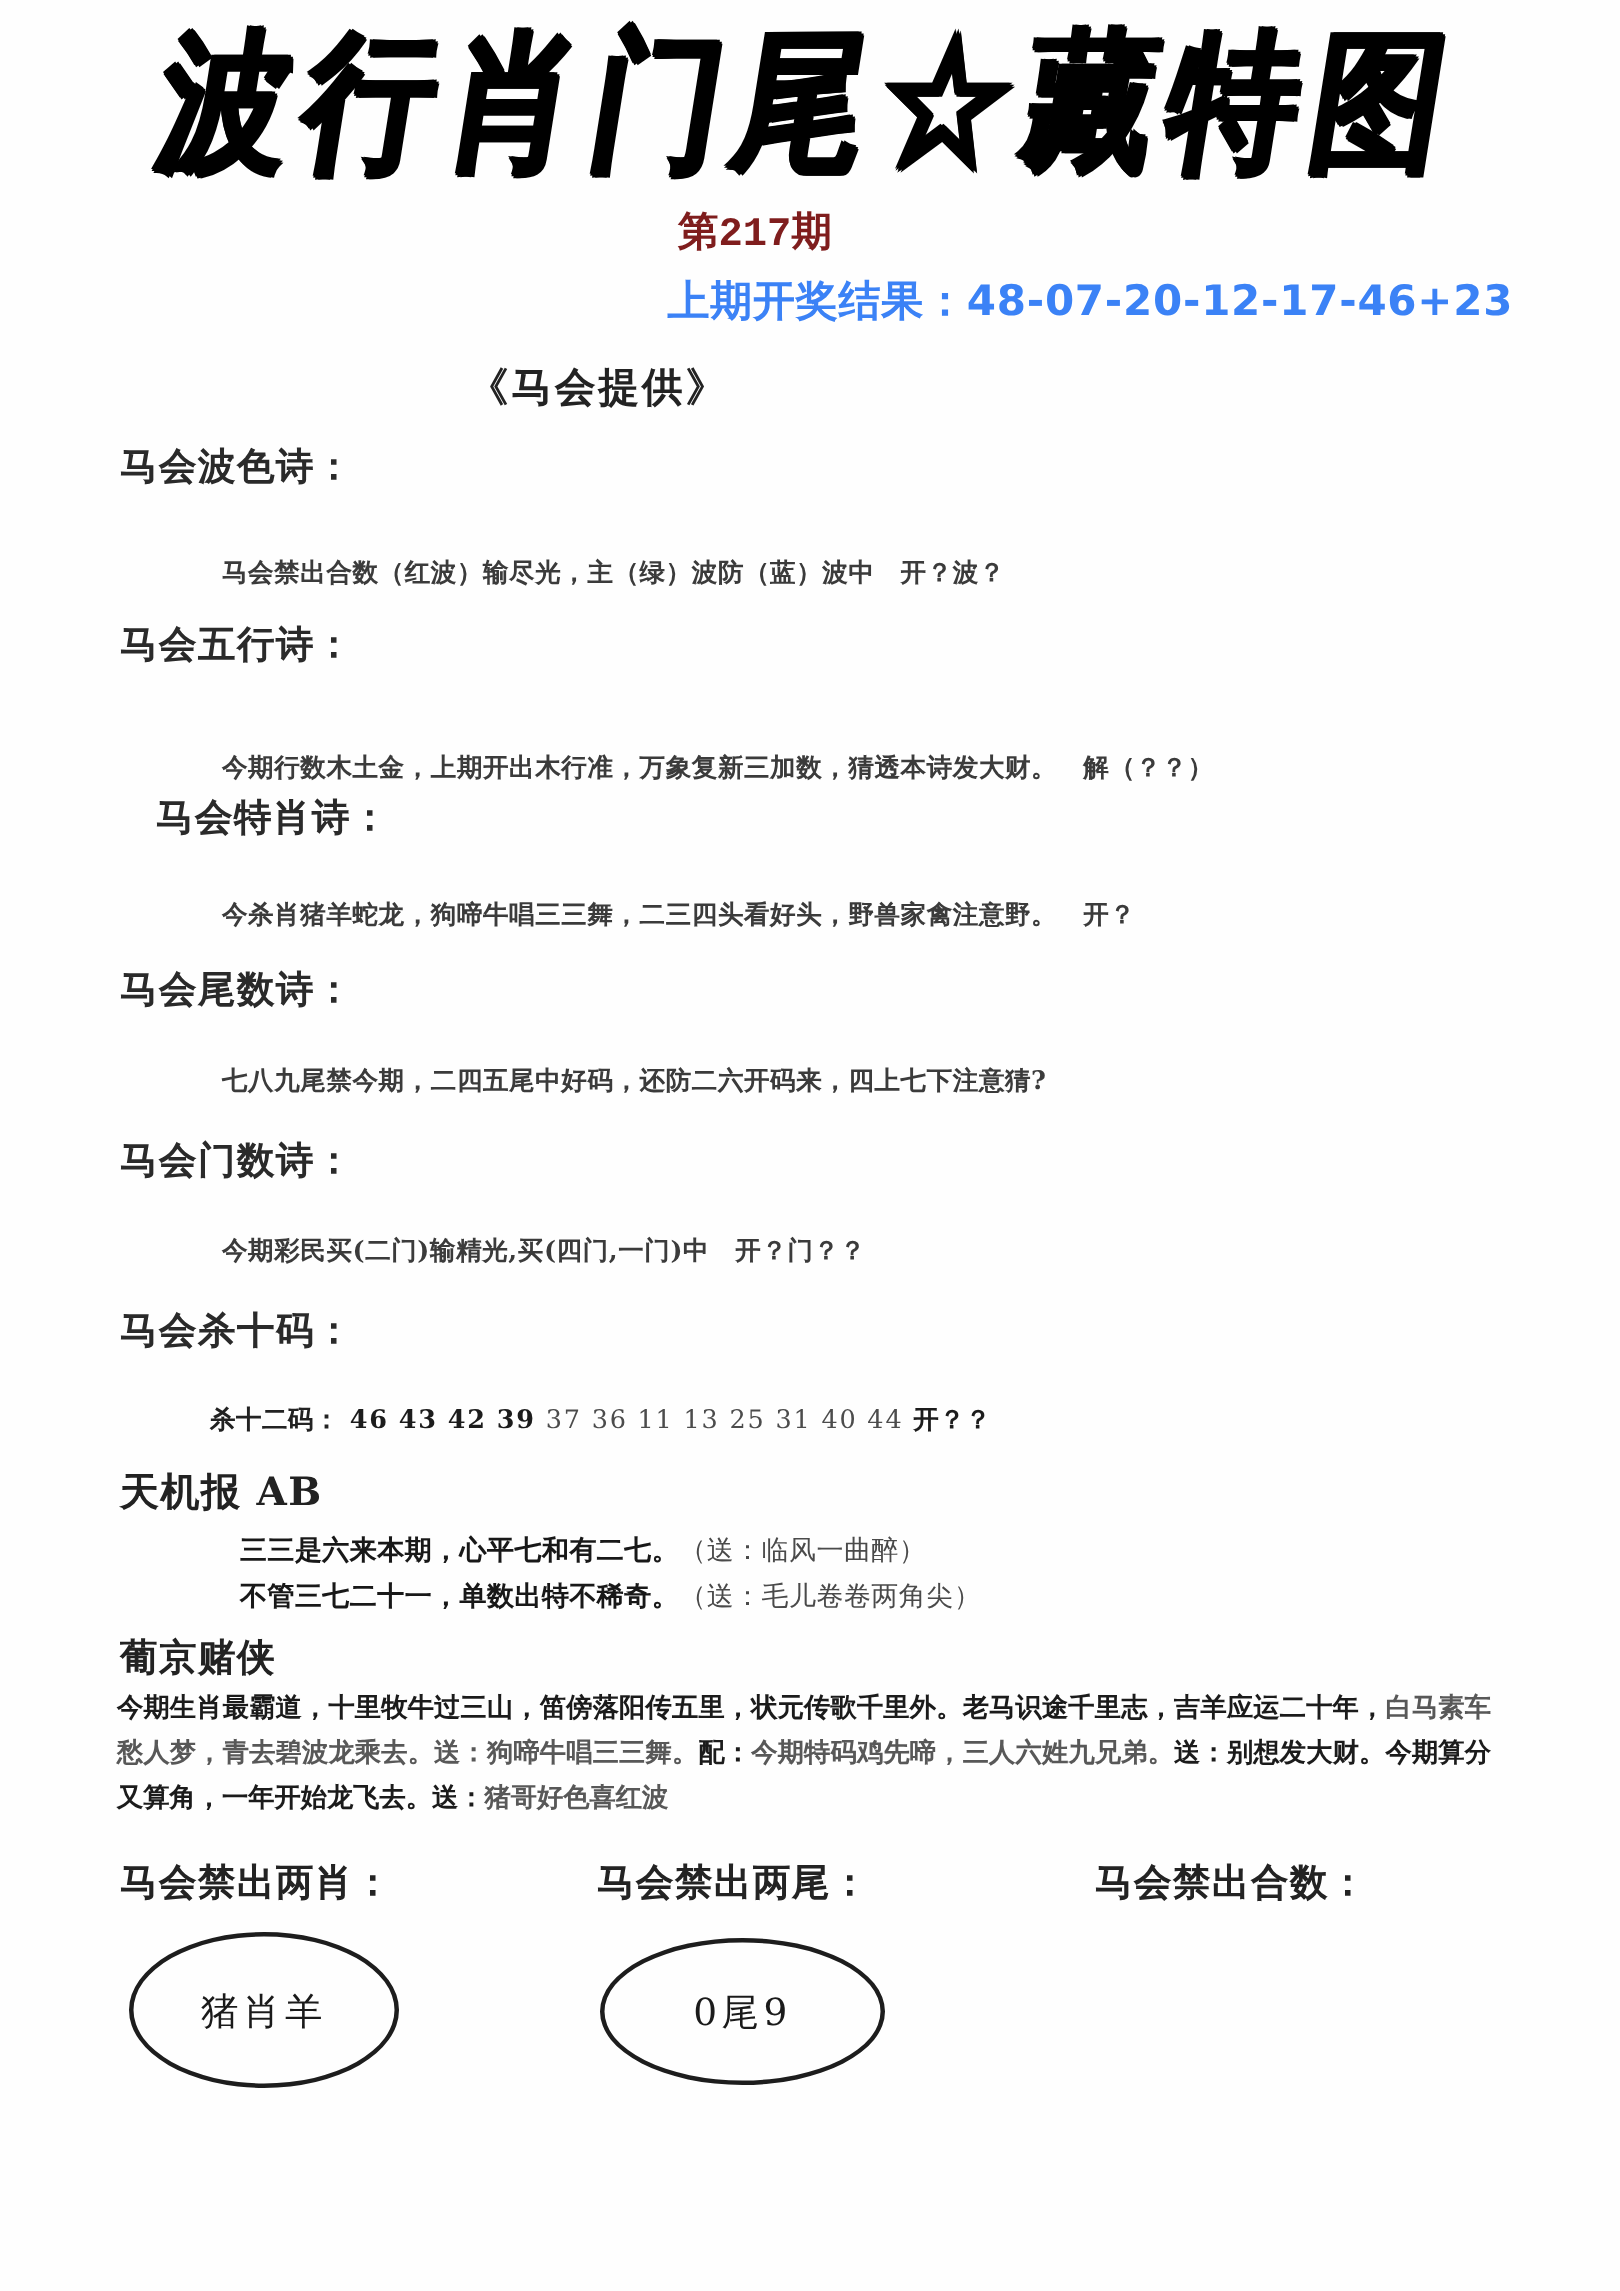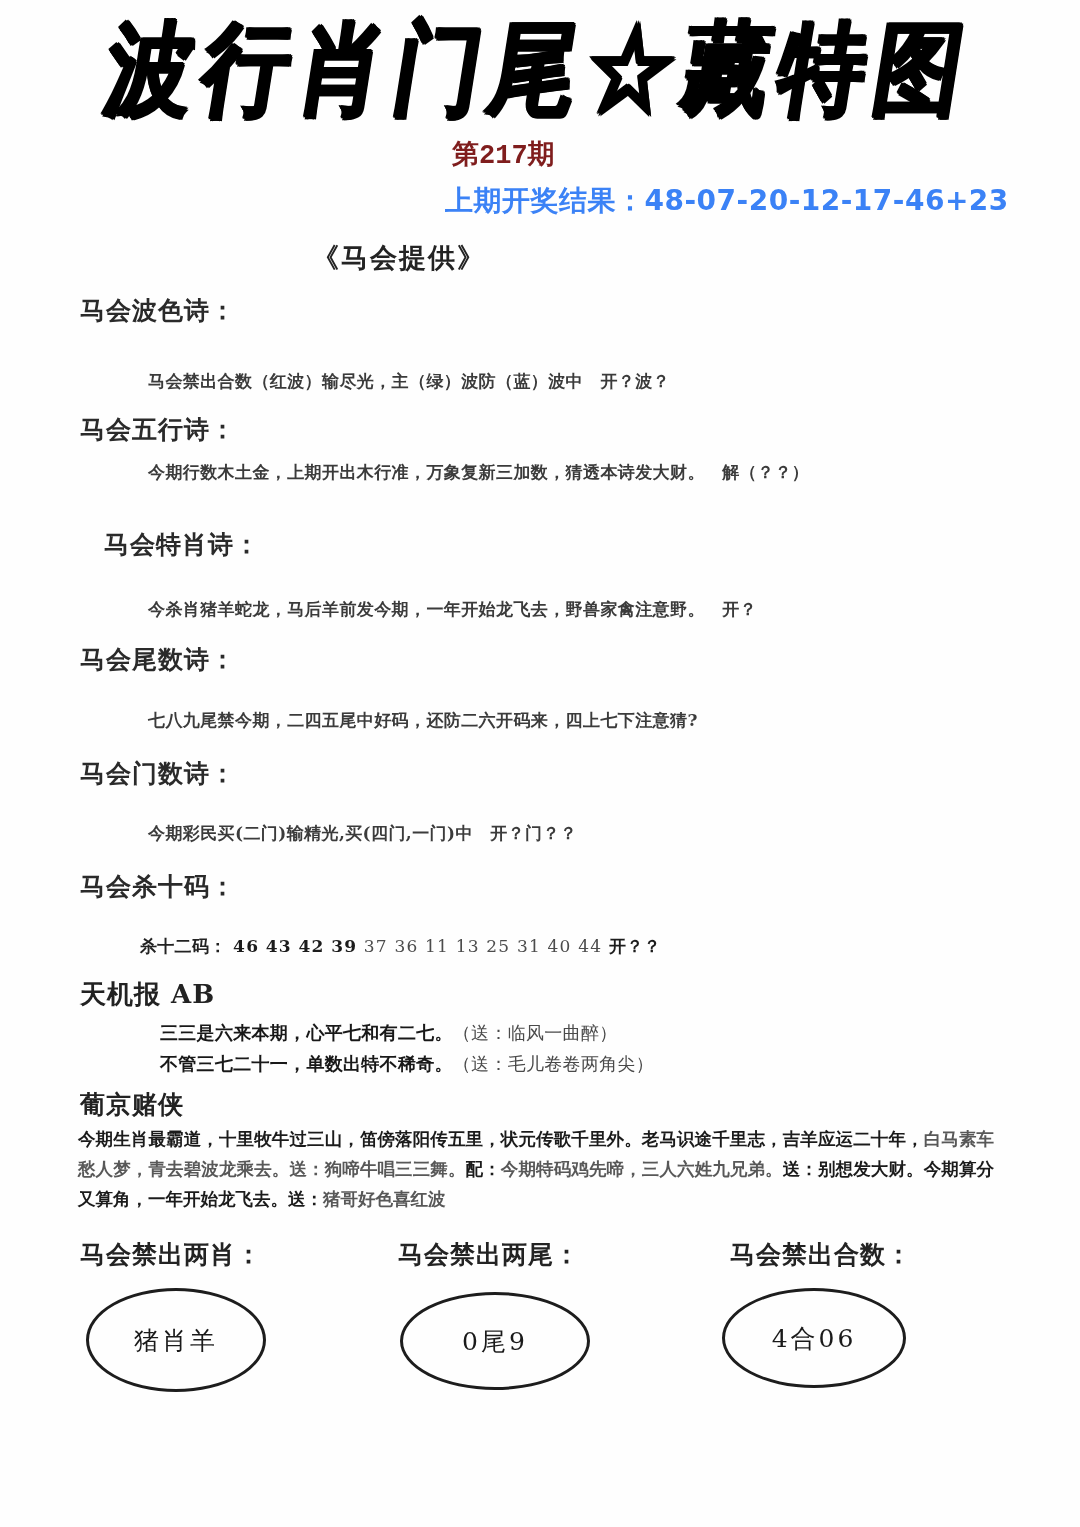--- a/index.html
+++ b/index.html
@@ -207,24 +207,24 @@
   </div>
 
   <div class="issue">第217期</div>
   <div class="last-draw">上期开奖结果：48-07-20-12-17-46+23</div>
   <div class="provider">《马会提供》</div>
 
   <div class="sec-head" style="top:294px;">马会波色诗：</div>
   <div class="sec-body" style="top:370px;">马会禁出合数（红波）输尽光，主（绿）波防（蓝）波中　开？波？</div>
 
   <div class="sec-head" style="top:413px;">马会五行诗：</div>
-  <div class="sec-body" style="top:461px;text-align:right;">今期行数木土金，上期开出木行准，万象复新三加数，猜透本诗发大财。　解（？？）</div>
+  <div class="sec-body" style="top:500px;text-align:right;">今期行数木土金，上期开出木行准，万象复新三加数，猜透本诗发大财。　解（？？）</div>
 
   <div class="sec-head" style="top:528px;margin-left:24px;">马会特肖诗：</div>
-  <div class="sec-body" style="top:598px;">今杀肖猪羊蛇龙，马后羊前发今期，一年开始龙飞去，野兽家禽注意野。　开？</div>
+  <div class="sec-body" style="top:598px;">今杀肖猪羊蛇龙，狗啼牛唱三三舞，二三四头看好头，野兽家禽注意野。　开？</div>
 
   <div class="sec-head" style="top:643px;">马会尾数诗：</div>
   <div class="sec-body" style="top:709px;">七八九尾禁今期，二四五尾中好码，还防二六开码来，四上七下注意猜?</div>
 
   <div class="sec-head" style="top:757px;">马会门数诗：</div>
   <div class="sec-body" style="top:822px;">今期彩民买(二门)输精光,买(四门,一门)中　开？门？？</div>
 
   <div class="sec-head" style="top:870px;">马会杀十码：</div>
 
   <div class="kill-line">
@@ -243,15 +243,14 @@
   <div class="pujing-body">
     <span>今期生肖最霸道，十里牧牛过三山，笛傍落阳传五里，状元传歌千里外。老马识途千里志，吉羊应运二十年，</span><span class="faint">白马素车愁人梦，青去碧波龙乘去。送：狗啼牛唱三三舞。</span><span>配：</span><span class="faint">今期特码鸡先啼，三人六姓九兄弟。</span><span>送：别想发大财。今期算分又算角，一年开始龙飞去。送：</span><span class="faint">猪哥好色喜红波</span>
   </div>
 
   <div class="forbid-label" style="left:80px;">马会禁出两肖：</div>
   <div class="forbid-label" style="left:398px;">马会禁出两尾：</div>
   <div class="forbid-label" style="left:730px;">马会禁出合数：</div>
 
   <div class="forbid-oval oval-1">猪肖羊</div>
   <div class="forbid-oval oval-2">0尾9</div>
-  <div class="forbid-oval oval-3">4合06</div>
 
 </div>
 
 </body></html>

